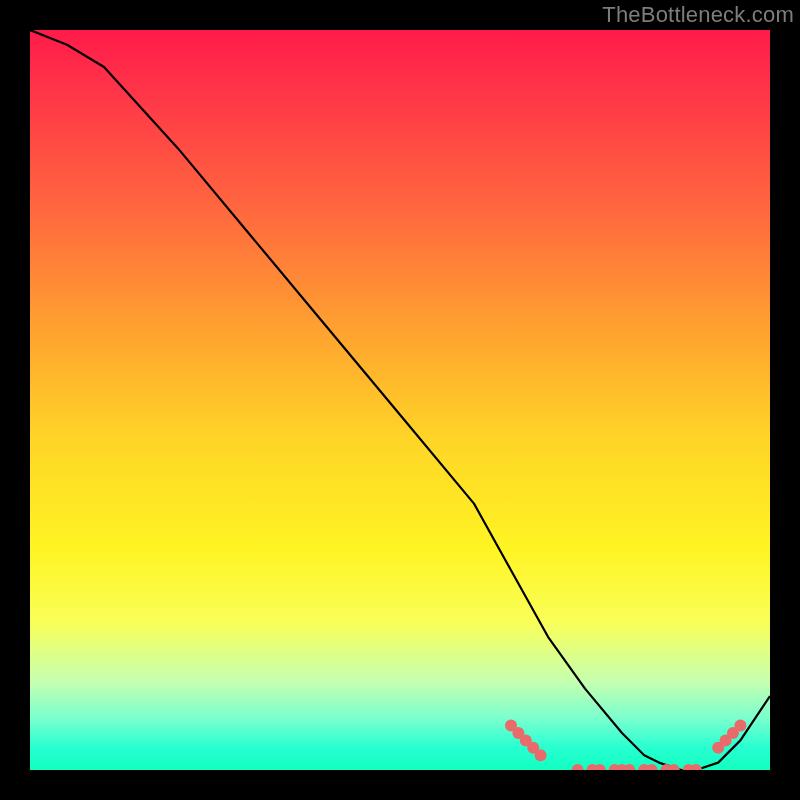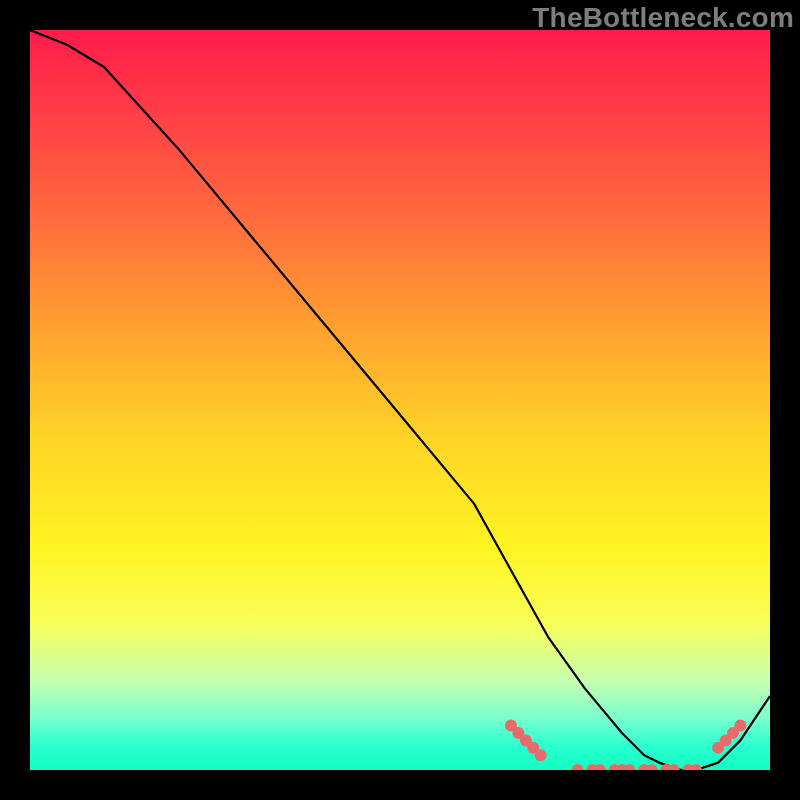--- a/index.html
+++ b/index.html
@@ -15,22 +15,22 @@
     position: relative;
     width: 800px;
     height: 800px;
     background: #000;
   }
   .watermark {
     position: absolute;
     top: 2px;
     right: 6px;
     color: #7d7d7d;
-    font-size: 28px;
-    font-weight: 700;
+    font-size: 22px;
+    font-weight: 400;
     letter-spacing: 0.2px;
     z-index: 10;
     user-select: none;
   }
   .plot {
     position: absolute;
     left: 30px;
     top: 30px;
     width: 740px;
     height: 740px;

